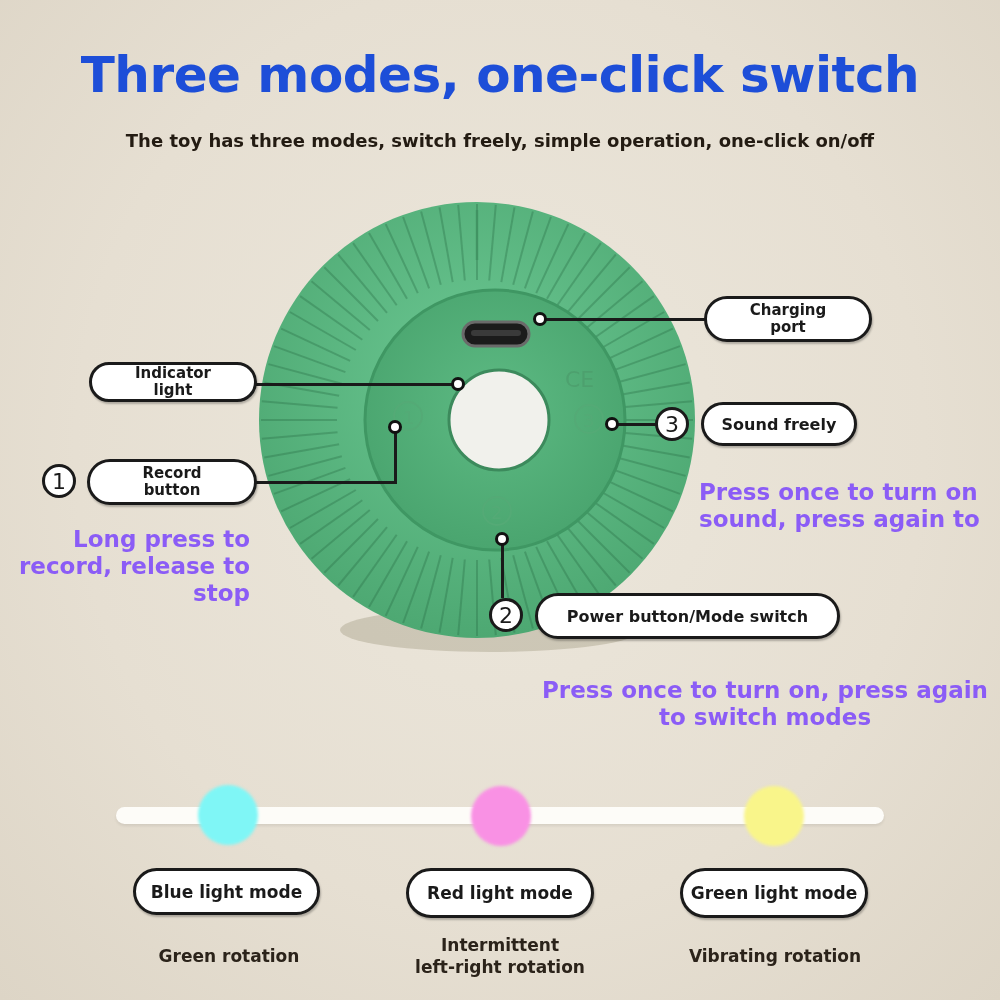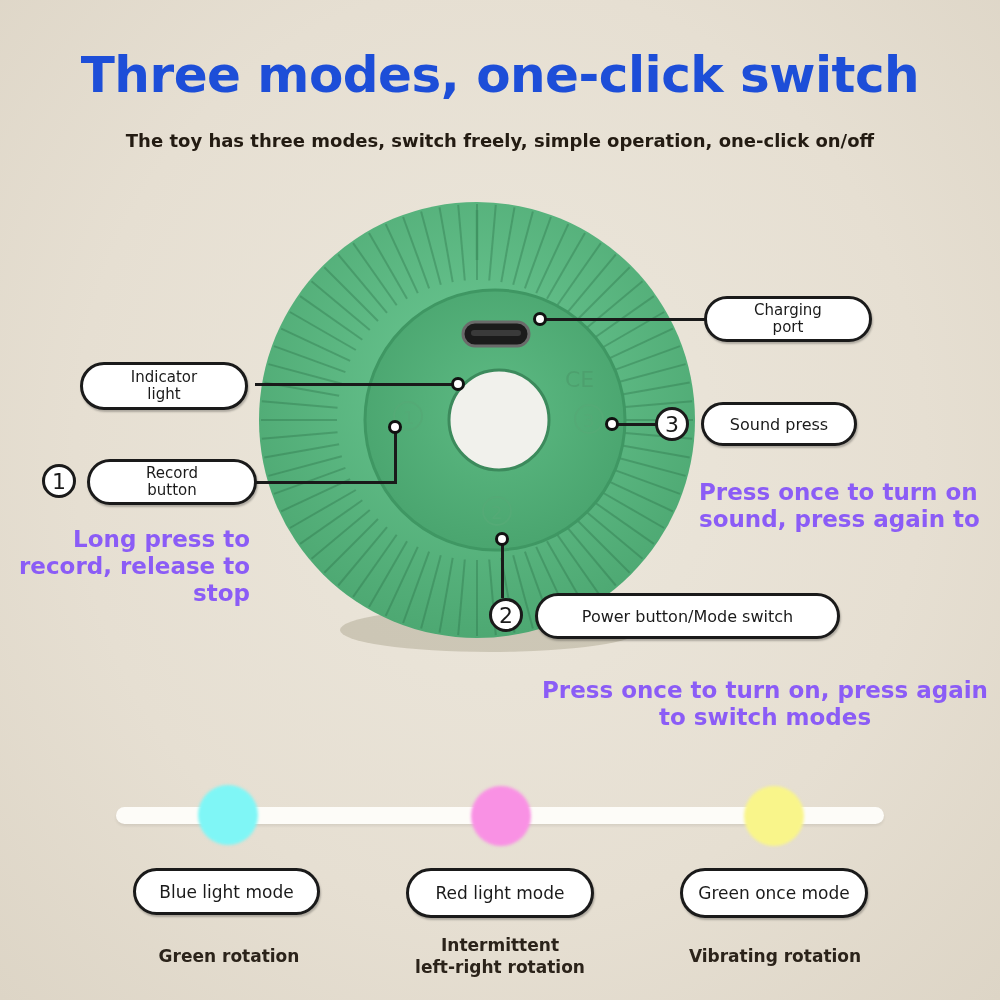--- a/index.html
+++ b/index.html
@@ -15,21 +15,21 @@
       font-family: "DejaVu Sans", sans-serif; font-weight: bold; font-size: 50px;
       color: #1d4ed8; letter-spacing: -0.5px;
     }
     .subtitle {
       left: 0; width: 1000px; top: 130px; text-align: center;
       font-weight: bold; font-size: 18px; color: #231b12;
     }
     .pill {
       position: absolute; background: #fff; border: 3px solid #1a1a1a;
       border-radius: 30px; display: flex; align-items: center; justify-content: center;
-      text-align: center; font-weight: normal; color: #1a1a1a; box-sizing: border-box;
+      text-align: center; font-weight: bold; color: #1a1a1a; box-sizing: border-box;
       box-shadow: 1px 2px 2px rgba(0,0,0,0.25);
     }
     .pill.two { font-size: 15px; line-height: 17px; }
     .pill.one { font-size: 16px; }
     .num {
       position: absolute; width: 34px; height: 34px; border: 3px solid #1a1a1a;
       border-radius: 50%; background: #fff; box-sizing: border-box;
       display: flex; align-items: center; justify-content: center;
       font-size: 22px; color: #1a1a1a;
     }
@@ -177,61 +177,61 @@
 <div class="line" style="left:501px; top:540px; width:3px; height:58px;"></div>
 <div class="dot" style="left:495px; top:532px;"></div>
 
 <div class="pill two" style="left:704px; top:296px; width:168px; height:46px;">
   <div>
       <div>Charging</div>
       <div>port</div>
     </div>
 </div>
 
-<div class="pill two" style="left:80px; top:362px; width:168px; height:48px;">
+<div class="pill two" style="left:89px; top:362px; width:168px; height:40px;">
   <div>
       <div>Indicator</div>
       <div>light</div>
     </div>
 </div>
 
 <div class="num" style="left:42px; top:464px;">1</div>
 <div class="pill two" style="left:87px; top:459px; width:170px; height:46px;">
   <div>
       <div>Record</div>
       <div>button</div>
     </div>
 </div>
 <div class="abs desc" style="right:750px; top:526px; text-align:right; width:260px;">
   <div>Long press to</div>
   <div>record, release to</div>
   <div>stop</div>
 </div>
 
 <div class="num" style="left:655px; top:407px;">3</div>
-<div class="pill one" style="left:701px; top:402px; width:156px; height:44px;">Sound press</div>
+<div class="pill one" style="left:701px; top:402px; width:156px; height:44px;">Sound freely</div>
 <div class="abs desc" style="left:699px; top:479px; width:300px;">
   <div>Press once to turn on</div>
   <div>sound, press again to</div>
 </div>
 
 <div class="num" style="left:489px; top:598px;">2</div>
 <div class="pill one" style="left:535px; top:593px; width:305px; height:46px;">Power button/Mode switch</div>
 <div class="abs desc" style="left:535px; top:677px; width:460px;text-align:center;">
   <div>Press once to turn on, press again</div>
   <div>to switch modes</div>
 </div>
 
 <div class="abs" style="left:116px; top:807px; width:768px; height:17px; background:#fdfcf8; border-radius:9px; box-shadow:0 2px 3px rgba(0,0,0,0.08);"></div>
 <div class="mode-dot" style="left:198px; top:785px; background:#7ff6f6;"></div>
 <div class="mode-dot" style="left:471px; top:786px; background:#f991e4;"></div>
 <div class="mode-dot" style="left:744px; top:786px; background:#f9f58a;"></div>
 
 <div class="pill one" style="left:133px; top:868px; width:187px; height:47px; font-size:17px;">Blue light mode</div>
 <div class="pill one" style="left:406px; top:868px; width:188px; height:50px; font-size:17px;">Red light mode</div>
-<div class="pill one" style="left:680px; top:868px; width:188px; height:50px; font-size:17px;">Green once mode</div>
+<div class="pill one" style="left:680px; top:868px; width:188px; height:50px; font-size:17px;">Green light mode</div>
 
 <div class="mode-label" style="left:116px; top:945px; width:226px;">Green rotation</div>
 <div class="mode-label" style="left:380px; top:934px; width:240px;">
   <div>Intermittent</div>
   <div>left-right rotation</div>
 </div>
 <div class="mode-label" style="left:660px; top:945px; width:230px;">Vibrating rotation</div>
 
 </body></html>

